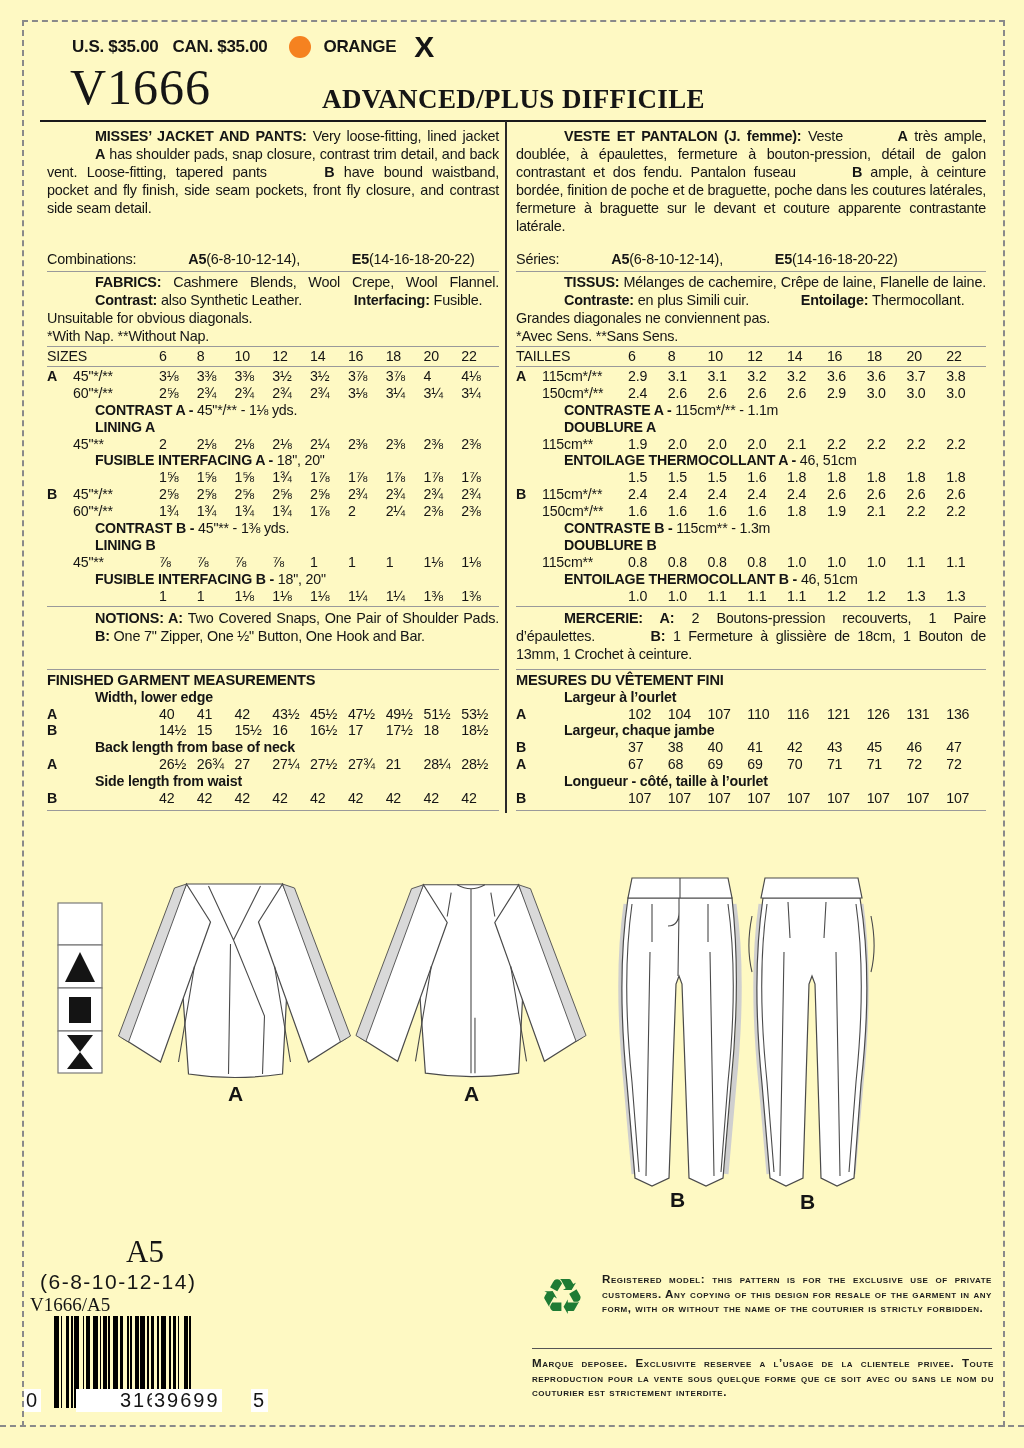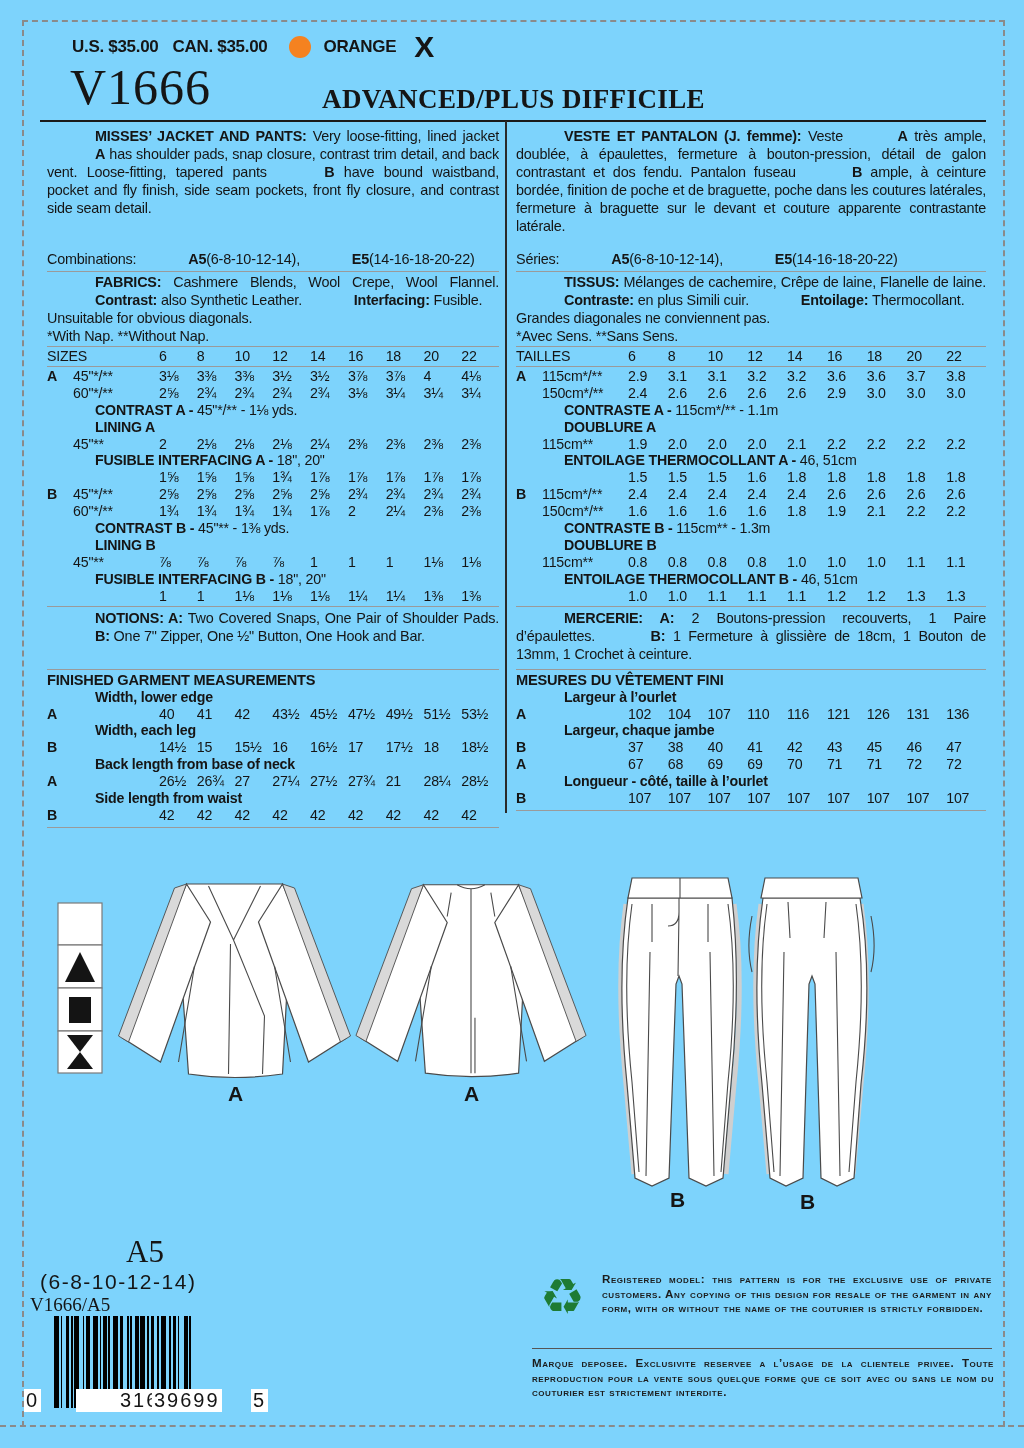--- a/index.html
+++ b/index.html
@@ -1,16 +1,16 @@
 <!DOCTYPE html>
 <html><head>
 <meta charset="utf-8">
 <style>
   html,body{margin:0;padding:0;background:#fff;}
-  .page{position:relative;width:1024px;height:1448px;background:#7dd3fc;overflow:hidden;
+  .page{position:relative;width:1024px;height:1448px;background:#fef9c3;overflow:hidden;
         font-family:"Liberation Sans",sans-serif;color:#151515;}
   .dash-box{position:absolute;left:22px;top:20px;width:979px;height:1405px;
             border:2px dashed #8a8a8a;border-bottom:none;}
   .bottom-dash{position:absolute;left:0;top:1425px;width:1024px;border-top:2px dashed #8a8a8a;}
 
   
   .price-row{position:absolute;left:72px;top:36px;display:flex;align-items:center;
              font-weight:bold;font-size:17px;letter-spacing:-0.3px;}
   .price-row .gap{width:14px;}
   .color-dot{width:22px;height:22px;border-radius:50%;margin:0 12px 0 22px;}
@@ -243,21 +243,20 @@
             <span class="tval">40</span>
             <span class="tval">41</span>
             <span class="tval">42</span>
             <span class="tval">43½</span>
             <span class="tval">45½</span>
             <span class="tval">47½</span>
             <span class="tval">49½</span>
             <span class="tval">51½</span>
             <span class="tval">53½</span>
           </div>
-          <div class="trow-span"><b>Width, each leg</b></div>
           <div class="trow">
             <span class="tview">B</span>
             <span class="tlabel"></span>
             <span class="tval">14½</span>
             <span class="tval">15</span>
             <span class="tval">15½</span>
             <span class="tval">16</span>
             <span class="tval">16½</span>
             <span class="tval">17</span>
             <span class="tval">17½</span>

